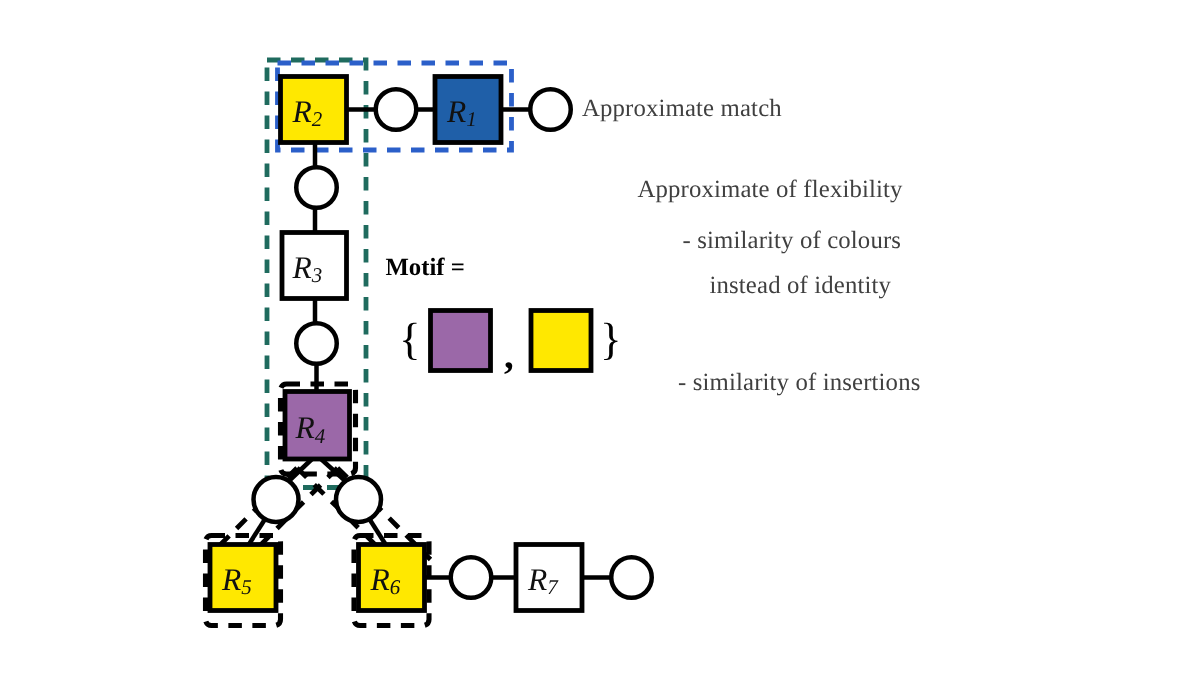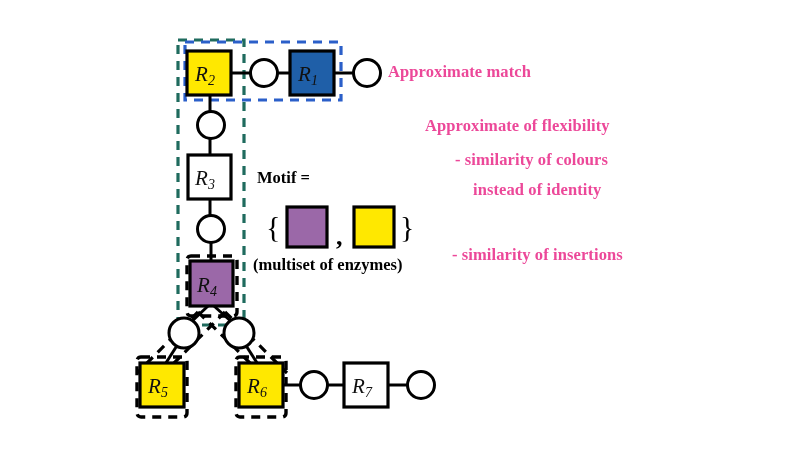--- a/index.html
+++ b/index.html
@@ -33,23 +33,23 @@
     fill: #111111;
     dominant-baseline: central;
     text-anchor: middle;
   }
   .node-sub {
     font-size: 14px;
   }
   .anno {
     position: absolute;
     font-family: "Liberation Serif", "DejaVu Serif", serif;
-    font-weight: bold;
+    font-weight: normal;
     font-size: 16.5px;
-    color: #ec4899;
+    color: #404040;
     white-space: nowrap;
     letter-spacing: 0.1px;
   }
   .legend-txt {
     position: absolute;
     font-family: Liberation Serif, serif;
     font-weight: bold;
     font-size: 16.5px;
     color: #000000;
     white-space: nowrap;
@@ -172,21 +172,20 @@
   </svg>
 
   <div class="legend-txt" style="left:257px; top:168px;">Motif =</div>
 
   <div class="brace" style="left:266px; top:210px;">{</div>
 
   <div class="comma" style="left:336px; top:222px;">,</div>
 
   <div class="brace" style="left:400px; top:210px;">}</div>
 
-  <div class="legend-txt" style="left:253px; top:255px;">(multiset of enzymes)</div>
 
   <div class="anno" style="left:388px; top:62px;">Approximate match</div>
   <div class="anno" style="left:425px; top:116px;">Approximate of flexibility</div>
   <div class="anno" style="left:455px; top:150px;">- similarity of colours</div>
   <div class="anno" style="left:473px; top:180px;">instead of identity</div>
   <div class="anno" style="left:452px; top:245px;">- similarity of insertions</div>
 
 </div>
 
 </body></html>

